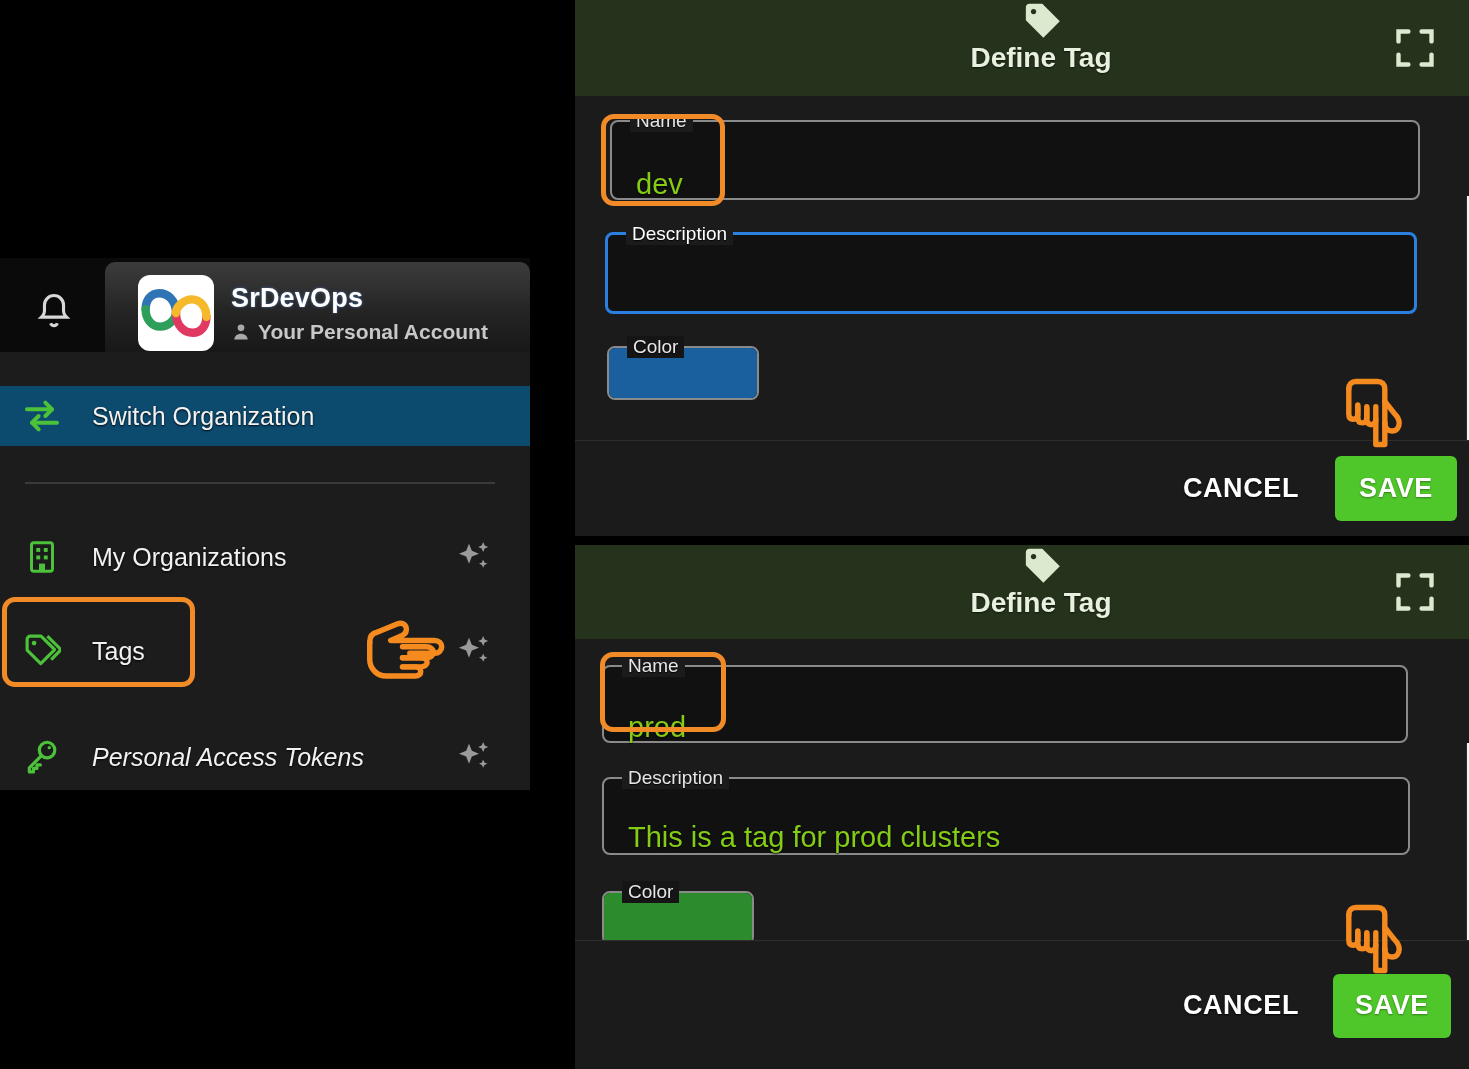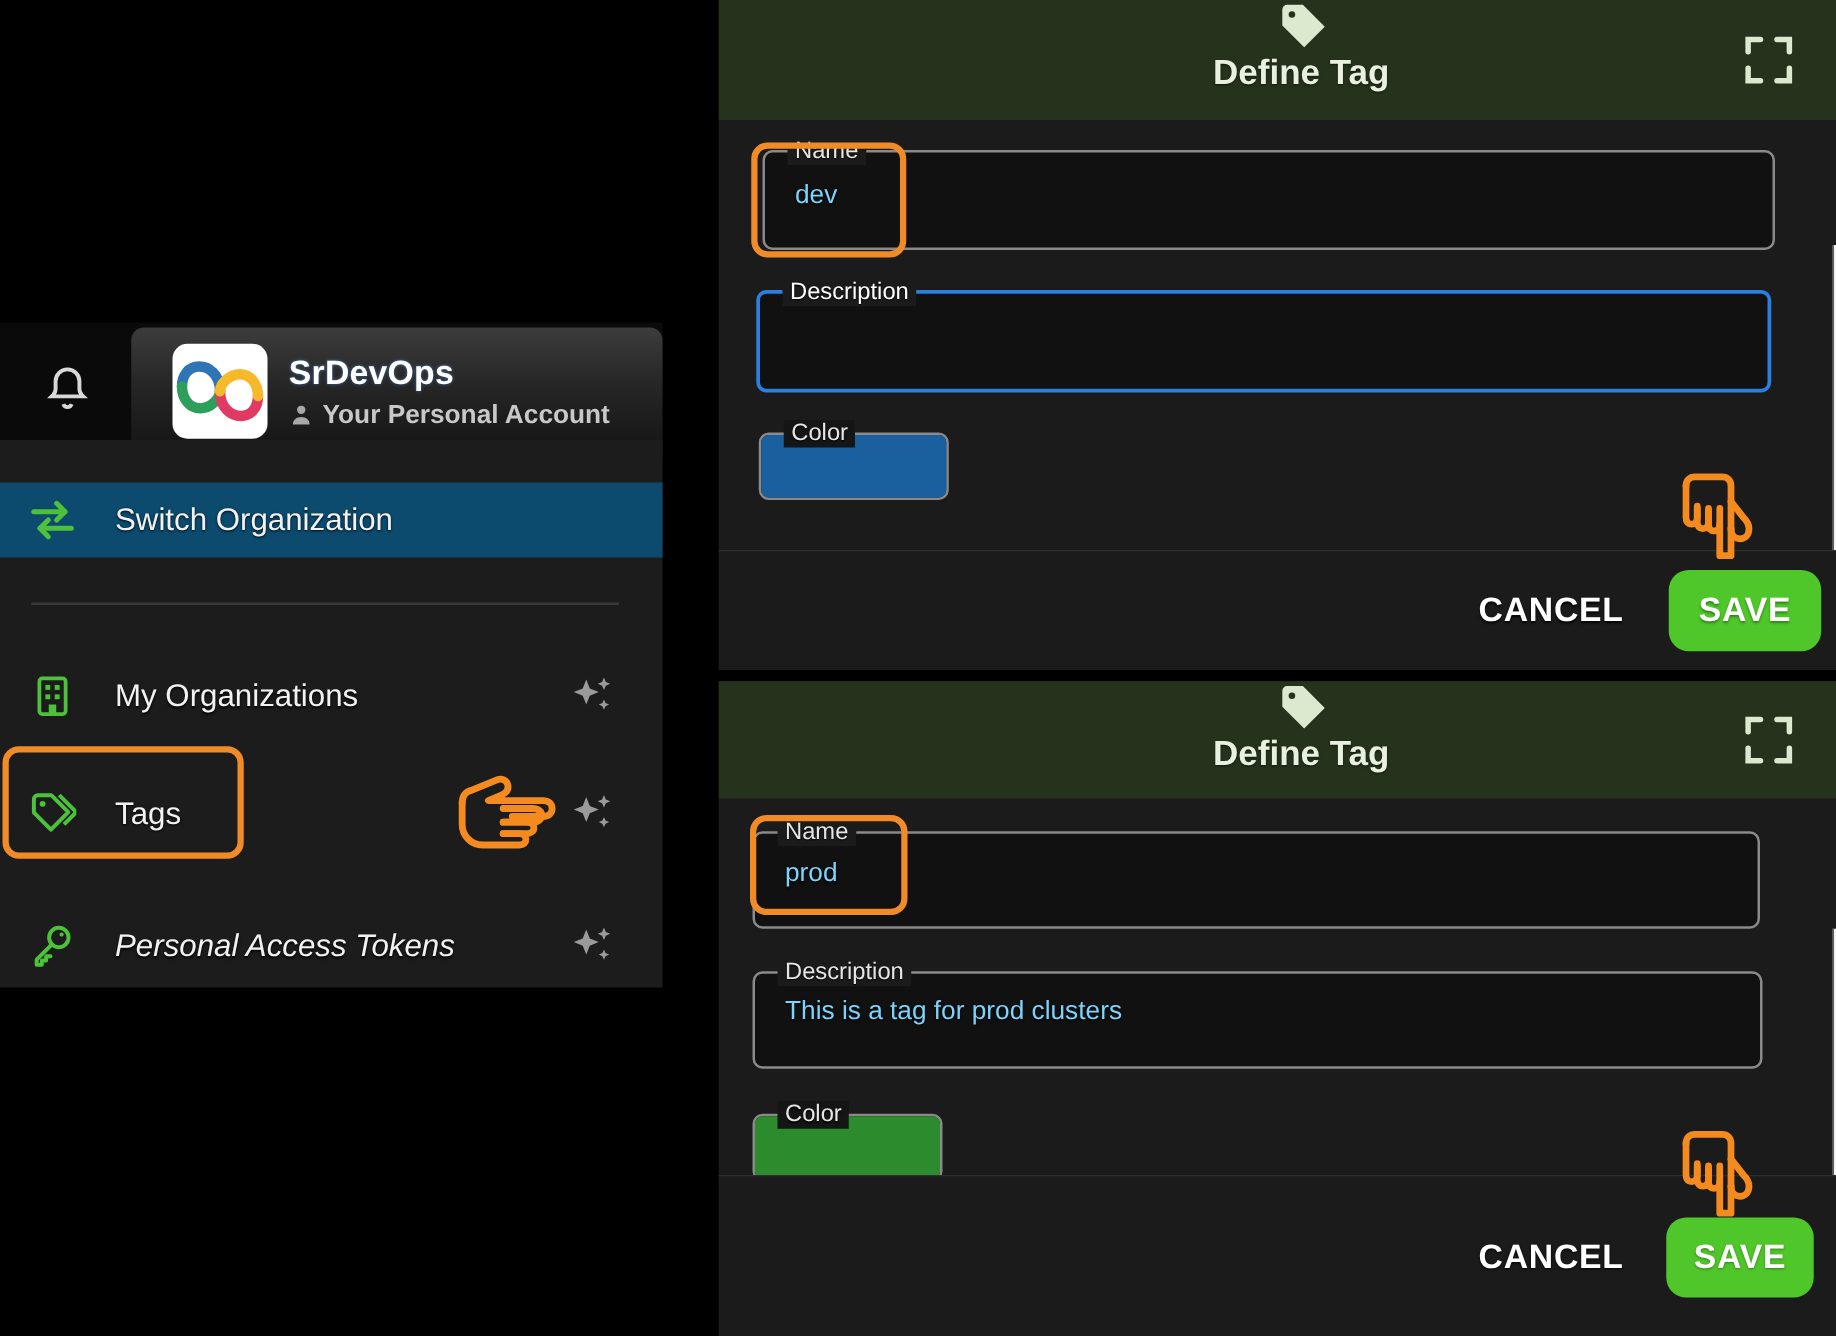--- a/index.html
+++ b/index.html
@@ -50,22 +50,22 @@
   .dlg-expand{position:absolute;right:32px;top:50%;transform:translateY(-50%);width:44px;height:44px;}
 
   .dlg-body{position:absolute;left:0;width:100%;background:#1b1b1b;padding-left:26px;}
   #dlg1 .dlg-body{top:96px;height:344px;}
   #dlg2 .dlg-body{top:94px;height:300px;}
 
   
   .field{position:absolute;box-sizing:border-box;border-radius:8px;background:#111;}
   .field > .legend{position:absolute;left:18px;top:-12px;padding:0 6px;background:#1b1b1b;
      font-size:19px;color:#e6e6e6;line-height:22px;text-shadow:0 1px 1px rgba(0,0,0,.9);}
-  .field > .val{position:absolute;left:24px;font-size:21px;color:#7dd3fc;
-     text-shadow:0 1px 2px rgba(0,0,0,.85);}
+  .field > .val{position:absolute;left:24px;font-size:29px;color:#84cc16;
+     text-shadow:0 1px 2px rgba(0,0,0,.85);margin-top:24px;}
   .f-name1{left:35px;top:24px;width:810px;height:80px;border:2px solid #8a8a8a;}
   .f-name1 .val{top:22px;}
   .f-desc1{left:30px;top:136px;width:812px;height:82px;border:3px solid #2a7fe0;}
   .f-desc1 .legend{color:#fff;}
   .f-desc1 .val{top:20px;}
   .f-color1{left:32px;top:250px;width:152px;height:54px;border:2px solid #8a8a8a;}
   .colorswatch{position:absolute;left:0;top:0;width:100%;height:100%;border-radius:6px;}
 
   
   .f-name2{left:27px;top:26px;width:806px;height:78px;border:2px solid #8a8a8a;}
@@ -87,21 +87,21 @@
 
   
   .dlg-foot{position:absolute;left:0;width:100%;background:#1b1b1b;border-top:1px solid #2e2e2e;
      display:flex;align-items:center;justify-content:flex-end;}
   #dlg1 .dlg-foot{top:440px;height:95px;}
   #dlg2 .dlg-foot{top:395px;height:129px;}
   .btn-cancel{font-size:27px;font-weight:bold;color:#fff;letter-spacing:.6px;
      text-shadow:0 1px 2px rgba(0,0,0,.9);background:none;border:none;cursor:pointer;
      font-family:"Liberation Sans",sans-serif;padding:10px 8px;}
   .btn-save{font-size:27px;font-weight:bold;color:#fff;letter-spacing:.6px;background:#4fc629;
-     border:none;border-radius:16px;cursor:pointer;font-family:"Liberation Sans",sans-serif;
+     border:none;border-radius:6px;cursor:pointer;font-family:"Liberation Sans",sans-serif;
      text-shadow:0 1px 2px rgba(0,0,0,.35);}
   #dlg1 .btn-cancel{margin-right:28px;}
   #dlg1 .btn-save{width:122px;height:65px;margin-right:12px;}
   #dlg2 .btn-cancel{margin-right:26px;}
   #dlg2 .btn-save{width:118px;height:64px;margin-right:18px;}
 
   .name-highlight{position:absolute;border:5px solid #f08b28;border-radius:13px;box-sizing:border-box;pointer-events:none;}
   #nh1{left:601px;top:114px;width:124px;height:92px;}
   #nh2{left:600px;top:652px;width:126px;height:80px;}
 

